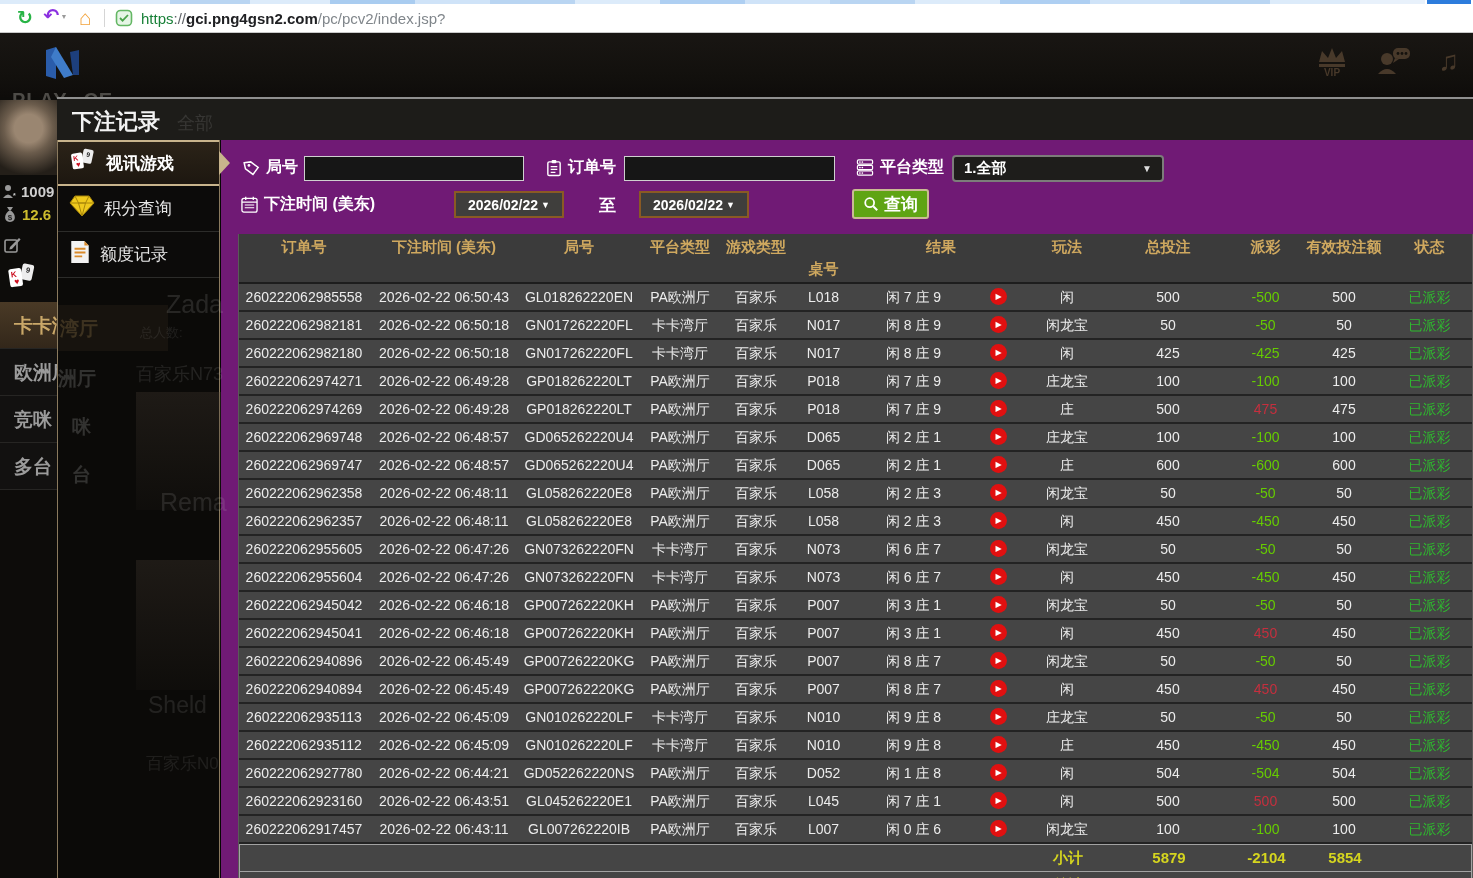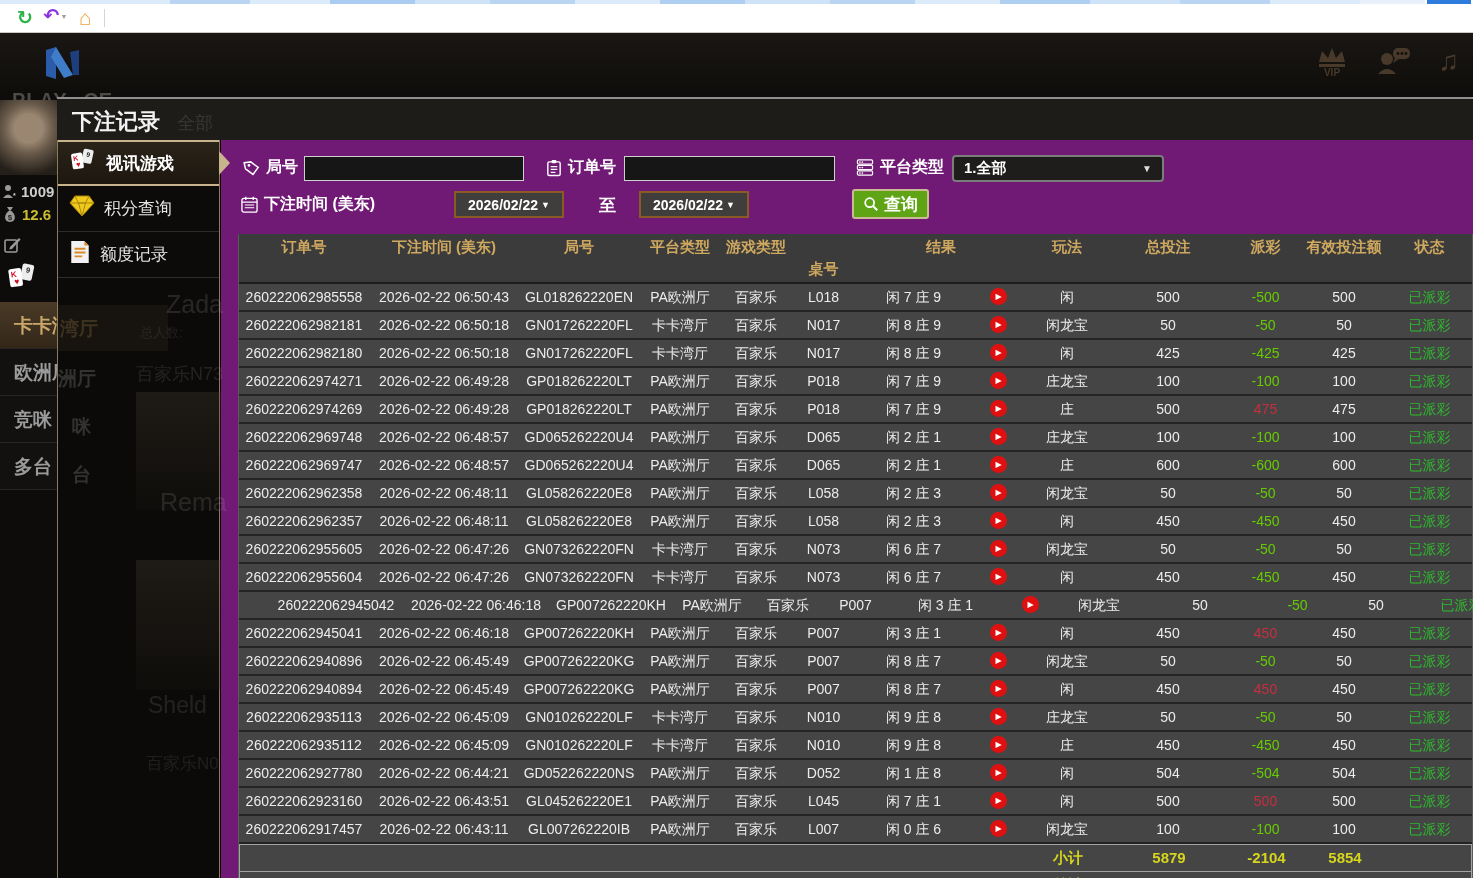--- a/index.html
+++ b/index.html
@@ -101,20 +101,27 @@
 
   <div class="browser">
     <div class="tabstrip">
         <div class="tab-active-edge"></div>
       </div>
     <div class="toolbar">
       <span class="t-icon reload">↻</span>
       <span class="t-icon back"><span>↶</span><span class="caret">▼</span></span>
       <span class="t-icon home">⌂</span>
       <span class="tdivider"></span>
+      <span class="urlbar">
+        <svg width="18" height="18" viewBox="0 0 18 18">
+            <rect x="1.5" y="1.5" width="15" height="15" rx="4" fill="#e6f5e6" stroke="#64b764" stroke-width="1.6"></rect>
+            <path d="M5 9 l2.6 2.6 L13 6" fill="none" stroke="#4aa34a" stroke-width="1.8"></path>
+          </svg>
+        <span><span class="u-scheme">https</span><span class="u-sep">://</span><span class="u-host">gci.png4gsn2.com</span><span class="u-path">/pc/pcv2/index.jsp?</span></span>
+      </span>
     </div>
   </div>
 
   <div class="gheader">
     <div class="brand">
       <svg width="40" height="38" viewBox="0 0 40 38">
         <polygon points="3,5 13,2 13,34 3,31" fill="#2a5caa"></polygon>
         <polygon points="13,2 30,30 21,33 8,12" fill="#3f7cc9"></polygon>
         <polygon points="27,7 36,5 36,30 30,30" fill="#1d3f7d"></polygon>
       </svg>
@@ -492,21 +499,21 @@
             <div class="cell" style="width: 55px;">
               <div class="playbtn">▶</div>
             </div>
             <div class="cell" style="width: 82px;">闲</div>
             <div class="cell" style="width: 120px;">450</div>
             <div class="cell pay-neg" style="width: 75px;">-450</div>
             <div class="cell" style="width: 82px;">450</div>
             <div class="cell status" style="width: 89px;">已派彩</div>
           </div>
           <div class="trow">
-            <div class="cell" style="width: 130px; margin-left: 32px;">260222062945042</div>
+            <div class="cell" style="width: 130px;">260222062945042</div>
             <div class="cell" style="width: 150px;">2026-02-22 06:46:18</div>
             <div class="cell" style="width: 120px;">GP007262220KH</div>
             <div class="cell" style="width: 82px;">PA欧洲厅</div>
             <div class="cell" style="width: 70px;">百家乐</div>
             <div class="cell" style="width: 65px;">P007</div>
             <div class="cell" style="width: 115px;">闲 3 庄 1</div>
             <div class="cell" style="width: 55px;">
               <div class="playbtn">▶</div>
             </div>
             <div class="cell" style="width: 82px;">闲龙宝</div>

